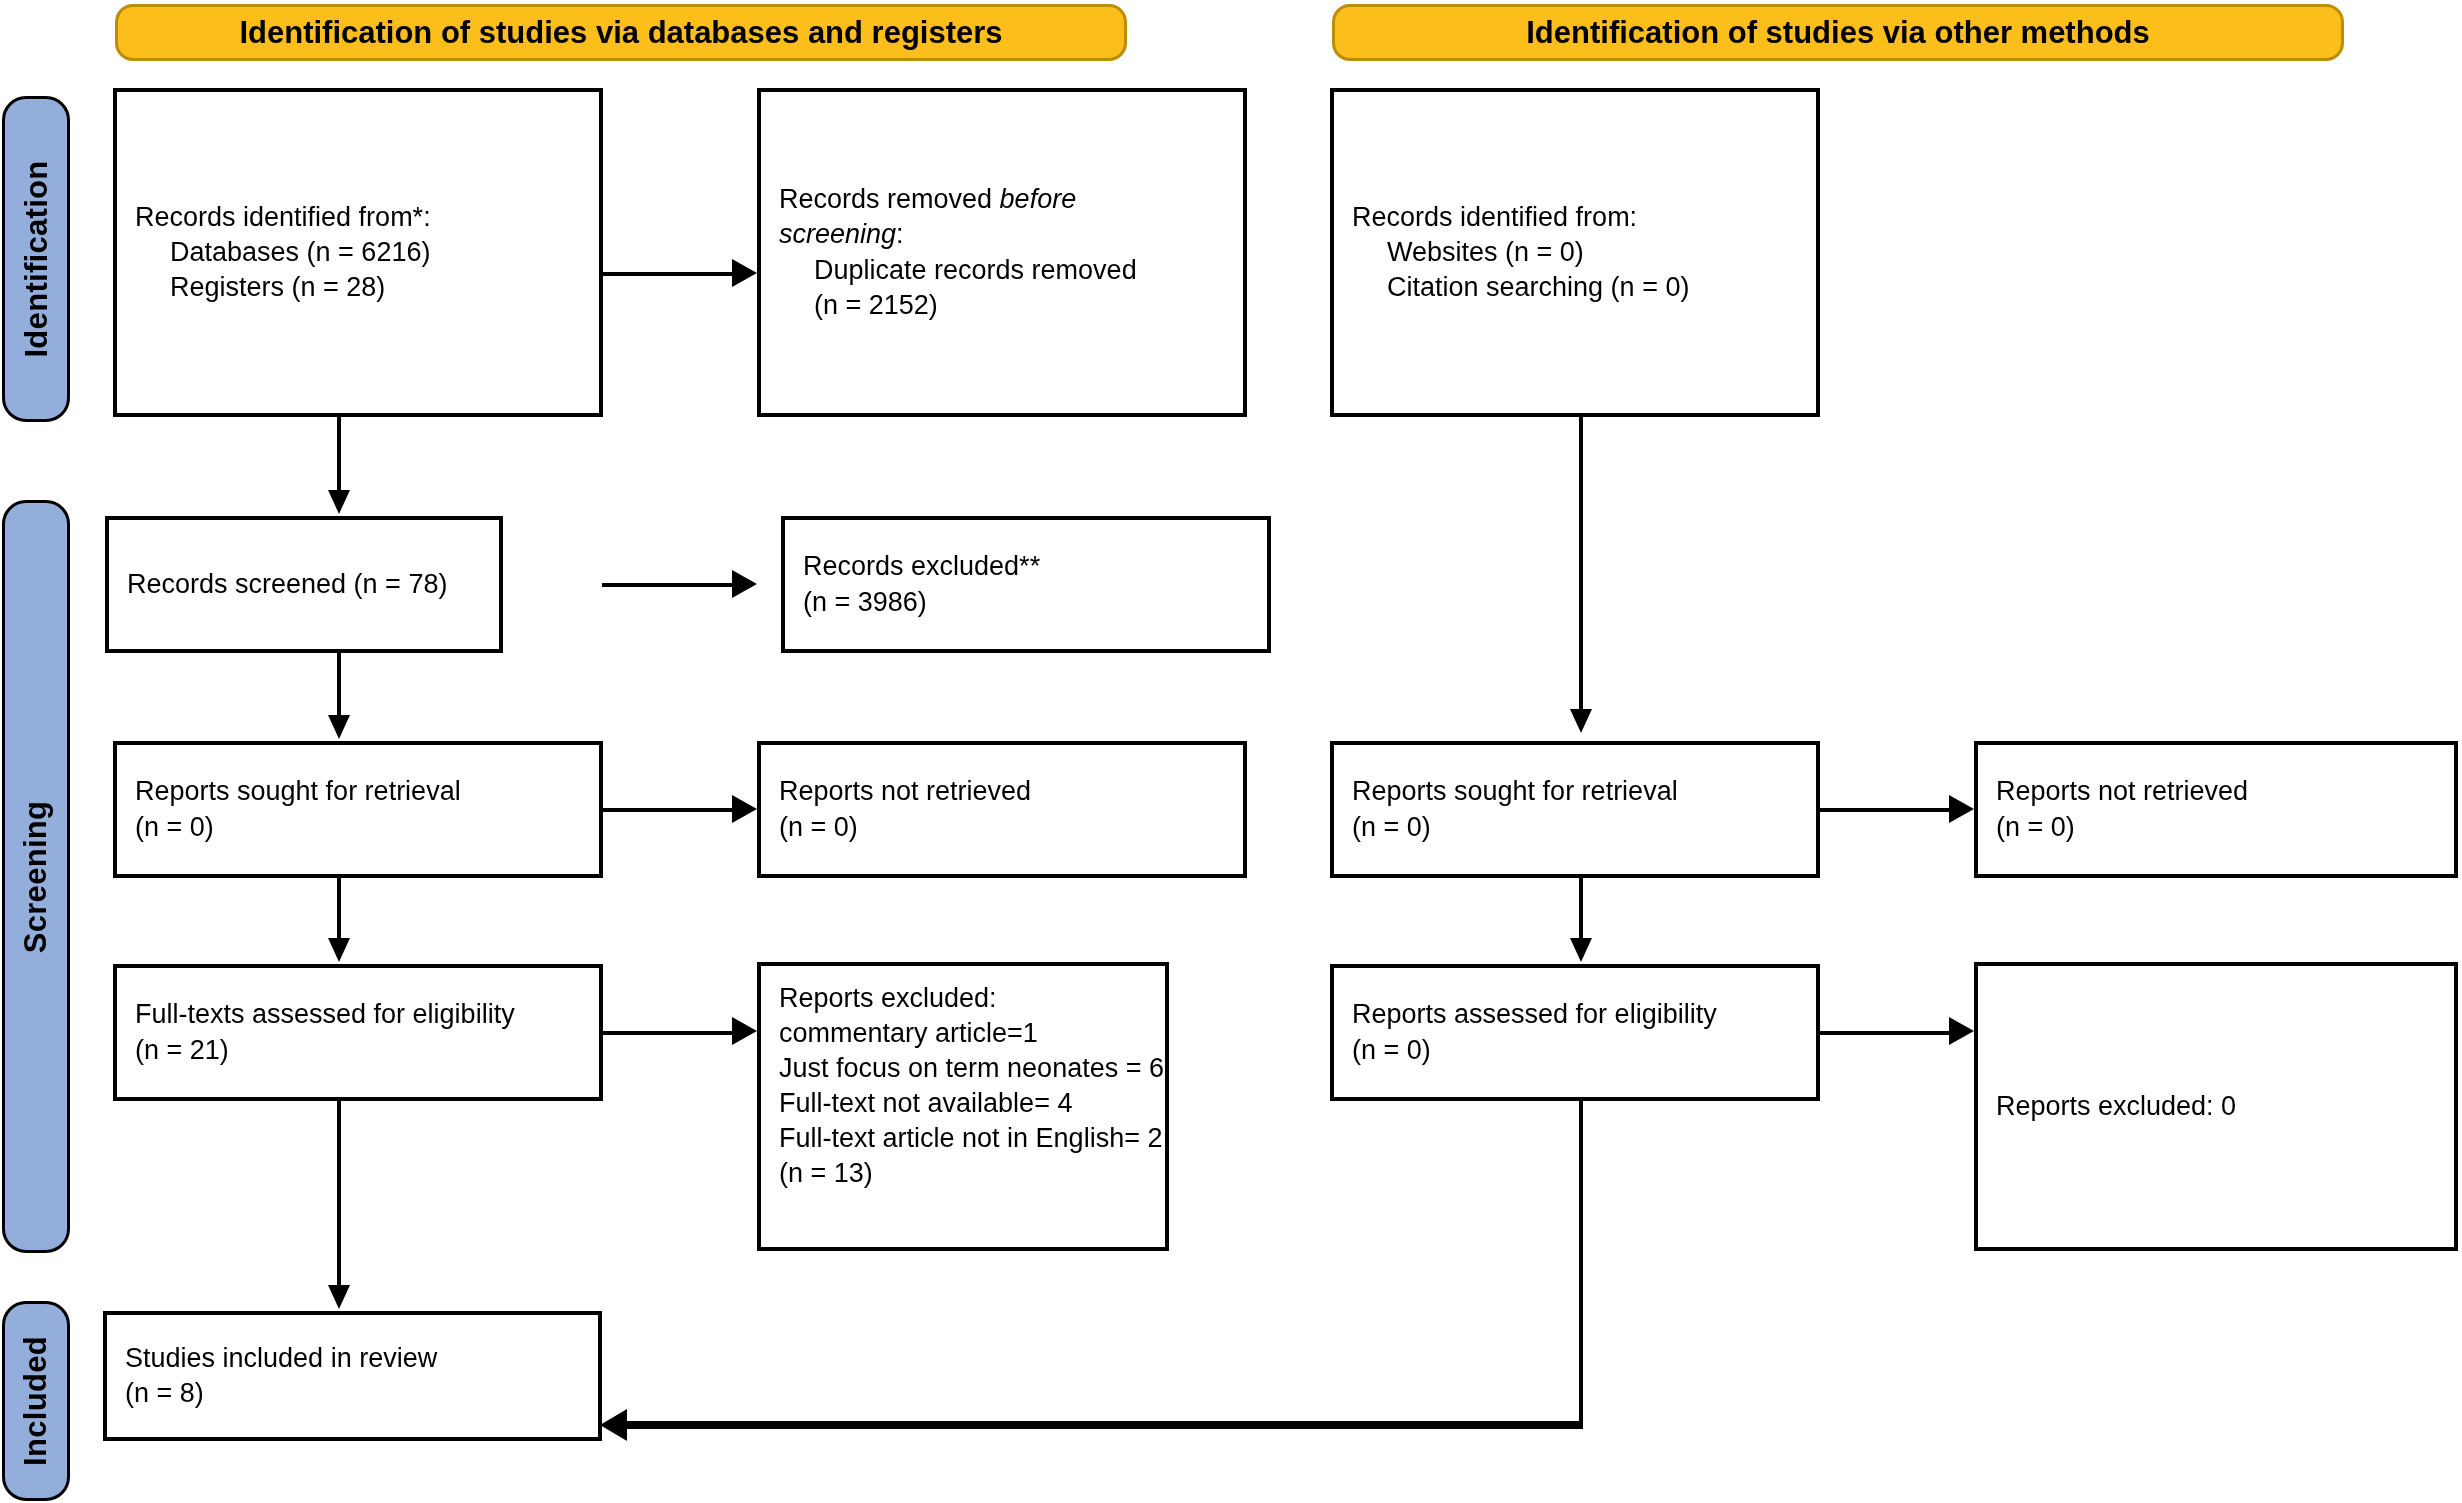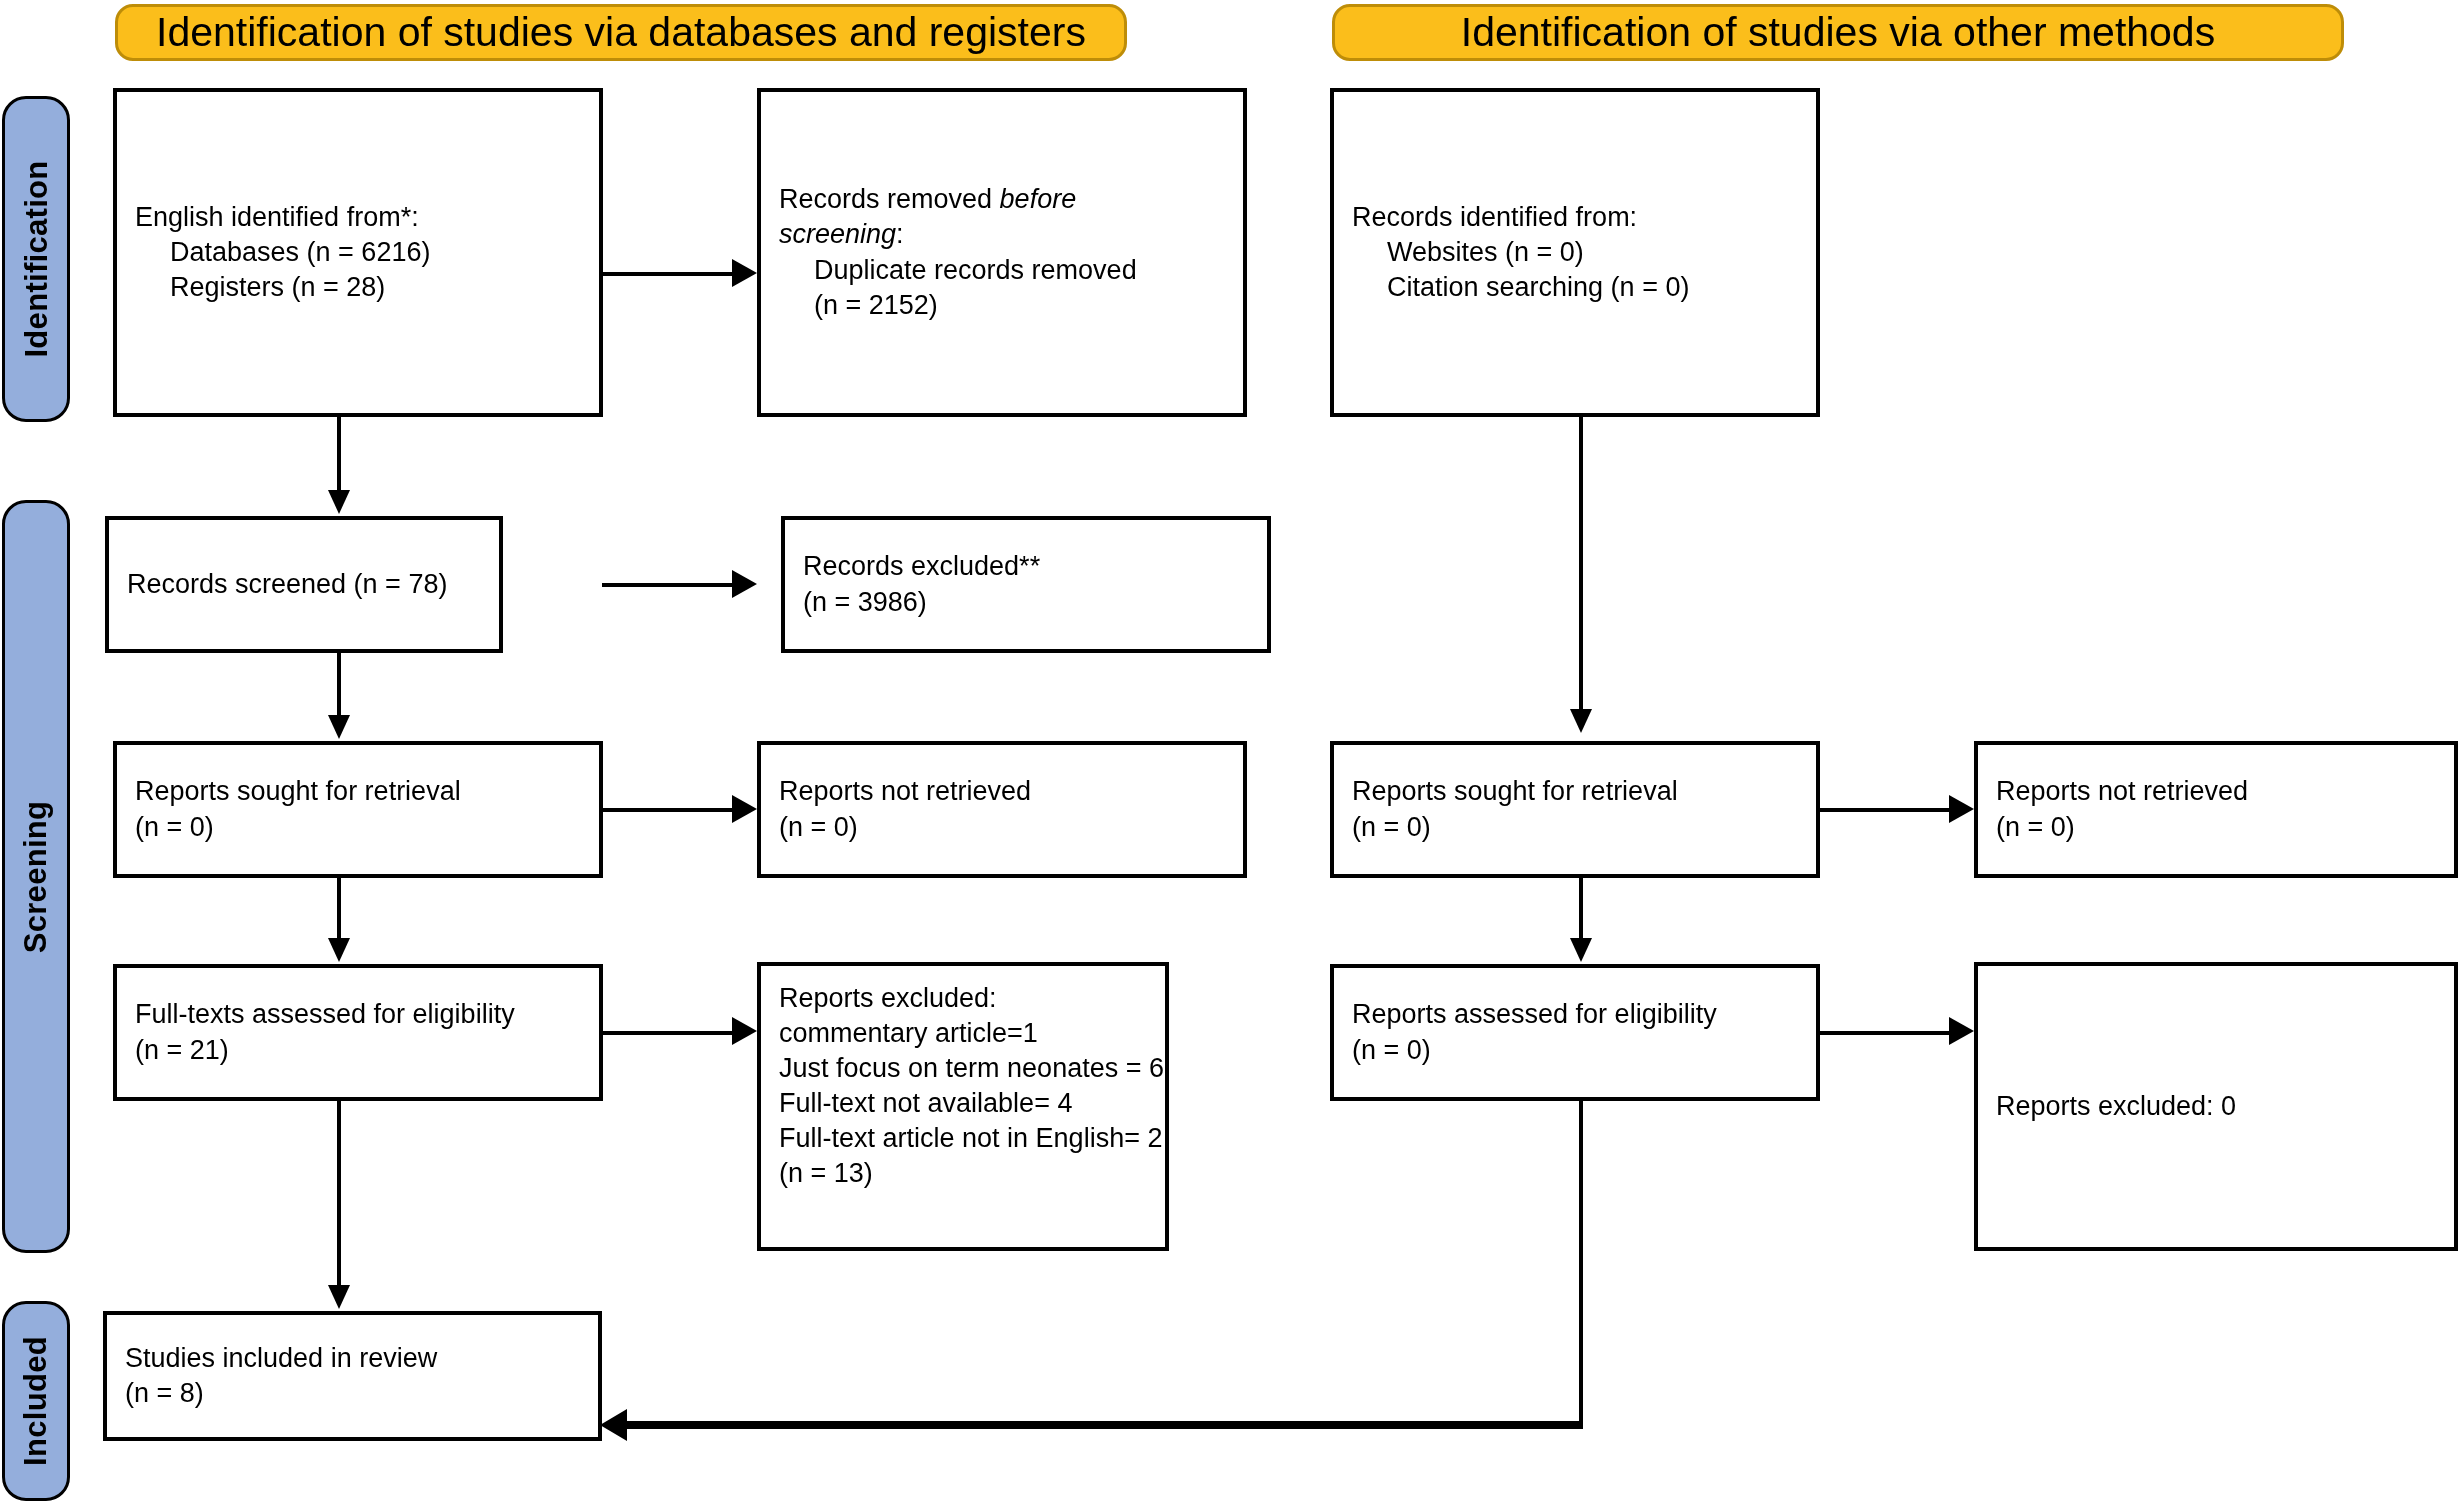--- a/index.html
+++ b/index.html
@@ -43,22 +43,22 @@
     position: absolute;
     background: #FBBE1B;
     border: 3.7px solid #BE8D08;
     border-radius: 18px;
     box-sizing: border-box;
     display: flex;
     align-items: center;
     justify-content: center;
   }
   .section-header-label {
-    font-weight: normal;
-    font-size: 41px;
+    font-weight: bold;
+    font-size: 31px;
     color: #000000;
     white-space: nowrap;
   }
 
   
   .box {
     position: absolute;
     background: #ffffff;
     border: 4.2px solid #000000;
     box-sizing: border-box;
@@ -135,21 +135,21 @@
 
   <div class="phase-bar" style="left:2.1px; top:500px; width:68px; height:753px;">
     <span class="phase-bar-label">Screening</span>
   </div>
 
   <div class="phase-bar" style="left:2.1px; top:1301px; width:68px; height:200px;">
     <span class="phase-bar-label">Included</span>
   </div>
 
   <div class="box" style="left:113px; top:88px; width:490px; height:329px;">
-    <div class="box-line">English identified from*:</div>
+    <div class="box-line">Records identified from*:</div>
     <div class="box-line indent">Databases (n = 6216)</div>
     <div class="box-line indent">Registers (n = 28)</div>
   </div>
 
   <div class="box" style="left:757px; top:88px; width:490px; height:329px;">
     <div class="box-line"><span>Records removed </span><span class="ital">before</span></div>
     <div class="box-line"><span class="ital">screening</span><span>:</span></div>
     <div class="box-line indent">Duplicate records removed</div>
     <div class="box-line indent">(n = 2152)</div>
   </div>

